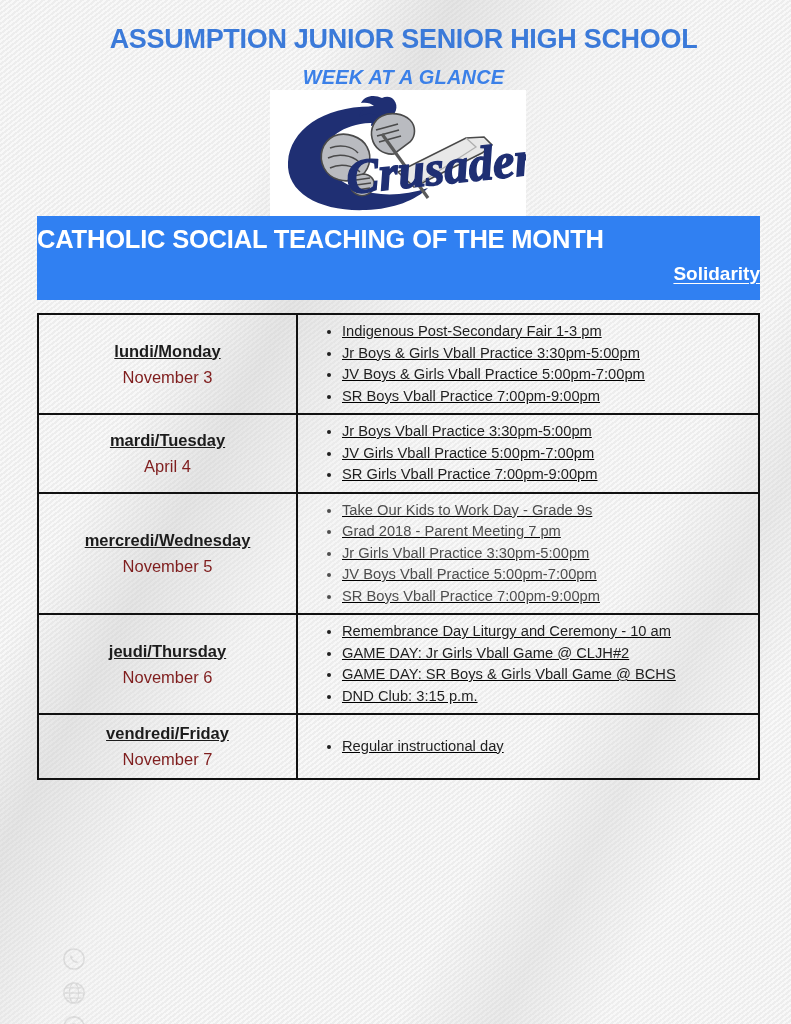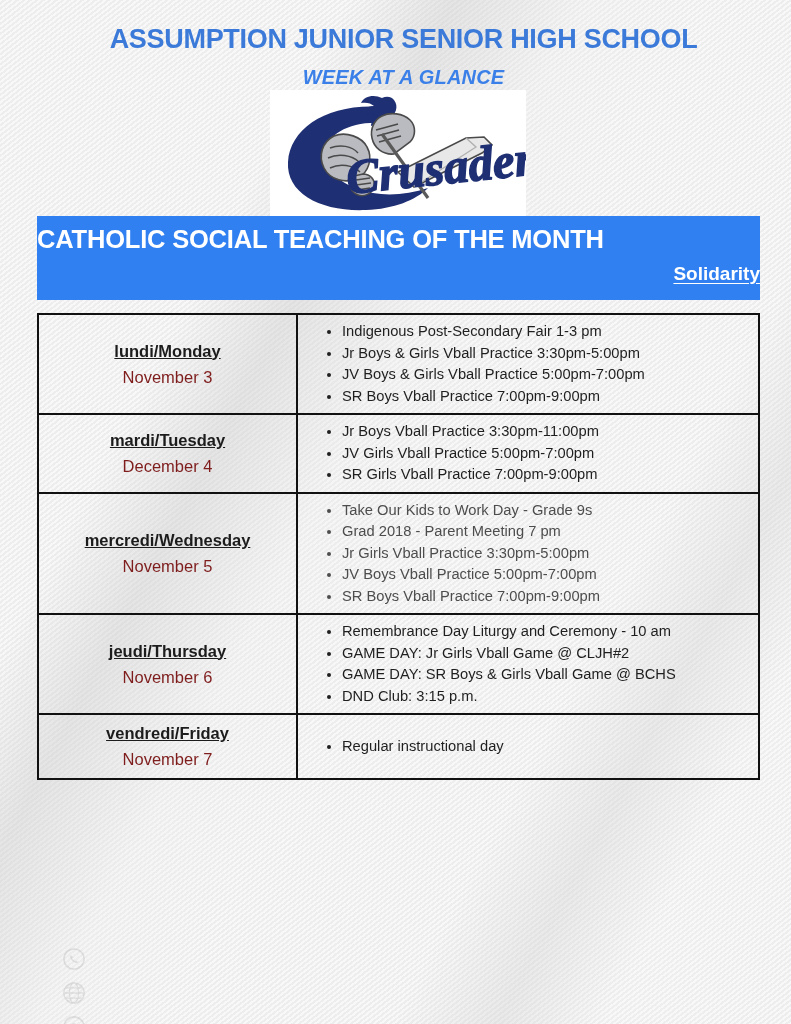--- a/index.html
+++ b/index.html
@@ -161,20 +161,21 @@
     text-decoration: underline;
   }
   .day-date {
     font-size: 16.5px;
     font-weight: normal;
     color: #7f1d1d;
     line-height: 26px;
   }
   .events-cell {
     padding: 6px 10px 6px 14px;
+    text-decoration: underline;
   }
   .events-cell ul {
     margin: 0;
     padding-left: 30px;
     list-style-type: disc;
   }
   .events-cell li {
     font-size: 14.7px;
     line-height: 21.5px;
     color: #1f1f1f;
@@ -262,25 +263,25 @@
               <li>Indigenous Post-Secondary Fair 1-3 pm</li>
               <li>Jr Boys &amp; Girls Vball Practice 3:30pm-5:00pm</li>
               <li>JV Boys &amp; Girls Vball Practice 5:00pm-7:00pm</li>
               <li>SR Boys Vball Practice 7:00pm-9:00pm</li>
             </ul>
           </td>
         </tr>
         <tr>
           <td class="day-cell">
             <div class="day-name">mardi/Tuesday</div>
-            <div class="day-date">December 4</div>
-          </td>
-          <td class="events-cell">
-            <ul>
-              <li>Jr Boys Vball Practice 3:30pm-11:00pm</li>
+            <div class="day-date">April 4</div>
+          </td>
+          <td class="events-cell">
+            <ul>
+              <li>Jr Boys Vball Practice 3:30pm-5:00pm</li>
               <li>JV Girls Vball Practice 5:00pm-7:00pm</li>
               <li>SR Girls Vball Practice 7:00pm-9:00pm</li>
             </ul>
           </td>
         </tr>
         <tr data-shade="true">
           <td class="day-cell">
             <div class="day-name">mercredi/Wednesday</div>
             <div class="day-date">November 5</div>
           </td>

